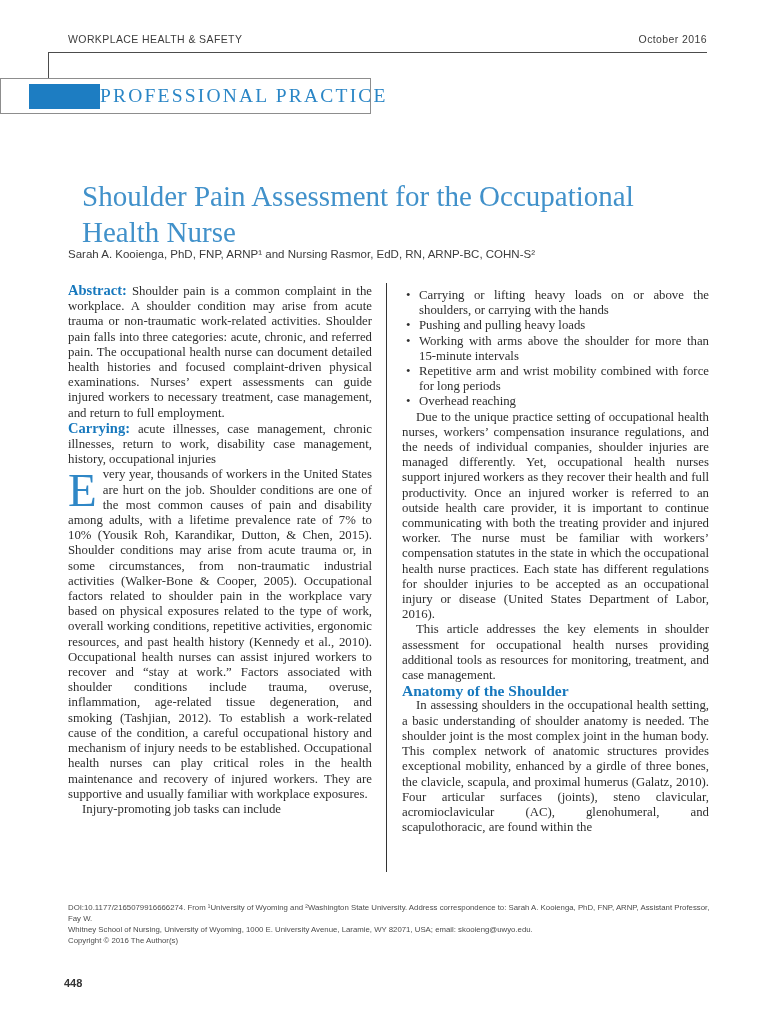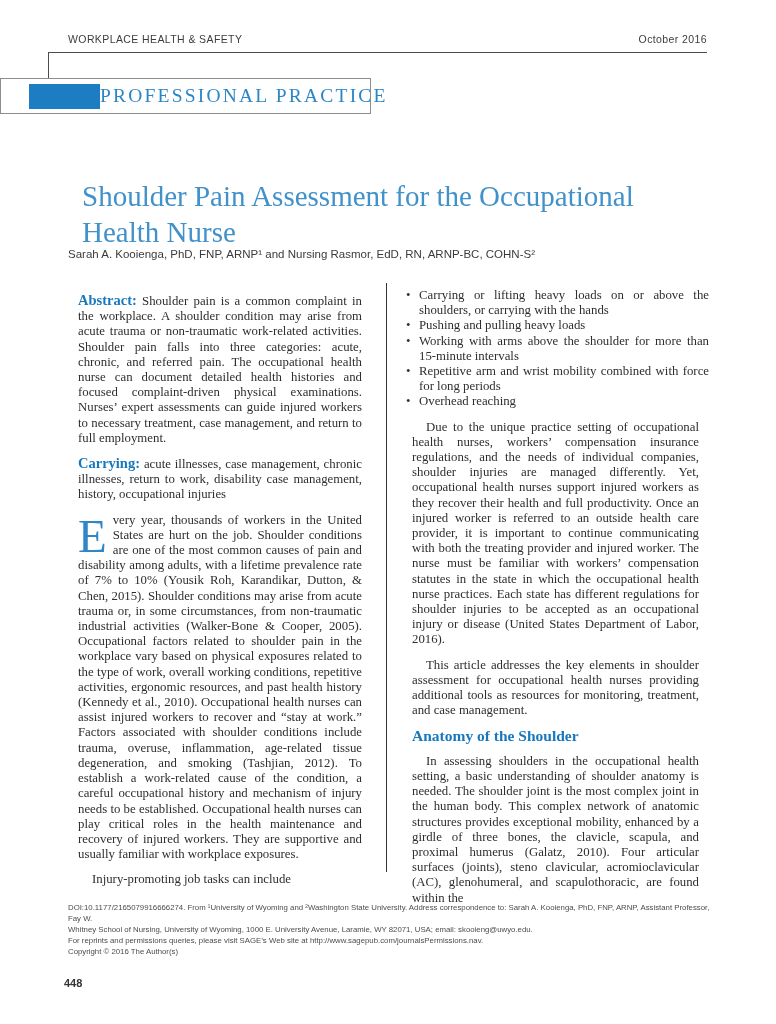--- a/index.html
+++ b/index.html
@@ -36,21 +36,21 @@
     position:absolute;top:248px;left:68px;width:620px;
     font-family:"Liberation Sans", sans-serif;font-size:11.5px;color:#3b3b3b;
   }
   
   .columns{
     position:absolute;top:283px;left:68px;width:641px;height:589px;
     display:flex;font-size:12.8px;line-height:15.2px;
   }
   .col-left{width:318px;box-sizing:border-box;padding-right:14px;}
   .col-right{flex:1;border-left:1.2px solid #333333;padding-left:15px;}
-  .columns p{margin:10px;text-align:justify;}
+  .columns p{margin:0;text-align:justify;}
   .lead-label{font-weight:bold;font-size:14.5px;color:var(--heading-blue,#1778bd);}
   .abstract-para{margin-top:8px;}
   .keywords-para{margin-top:28px;}
   .intro-para{margin-top:25px;}
   .dropcap{
     float:left;font-size:47px;line-height:40px;padding:3px 6px 0 0;
     color:var(--dropcap-blue,#2f87c6);
   }
   .indent{text-indent:14px;}
   .bullets{margin:5px 0 0 0;padding:0;list-style:none;}
@@ -146,20 +146,19 @@
     </div>
 
   </div>
 
   <div class="footnote">
 
       <div>DOI:10.1177/2165079916666274. From ¹University of Wyoming and ²Washington State University. Address correspondence to: Sarah A. Kooienga, PhD, FNP, ARNP, Assistant Professor, Fay W.</div>
 
       <div>Whitney School of Nursing, University of Wyoming, 1000 E. University Avenue, Laramie, WY 82071, USA; email: skooieng@uwyo.edu.</div>
 
-      <div>For reprints and permissions queries, please visit SAGE’s Web site at http://www.sagepub.com/journalsPermissions.nav.</div>
 
       <div>Copyright © 2016 The Author(s)</div>
     </div>
 
   <div class="page-num">448</div>
 
 </div>
 
 </body></html>

